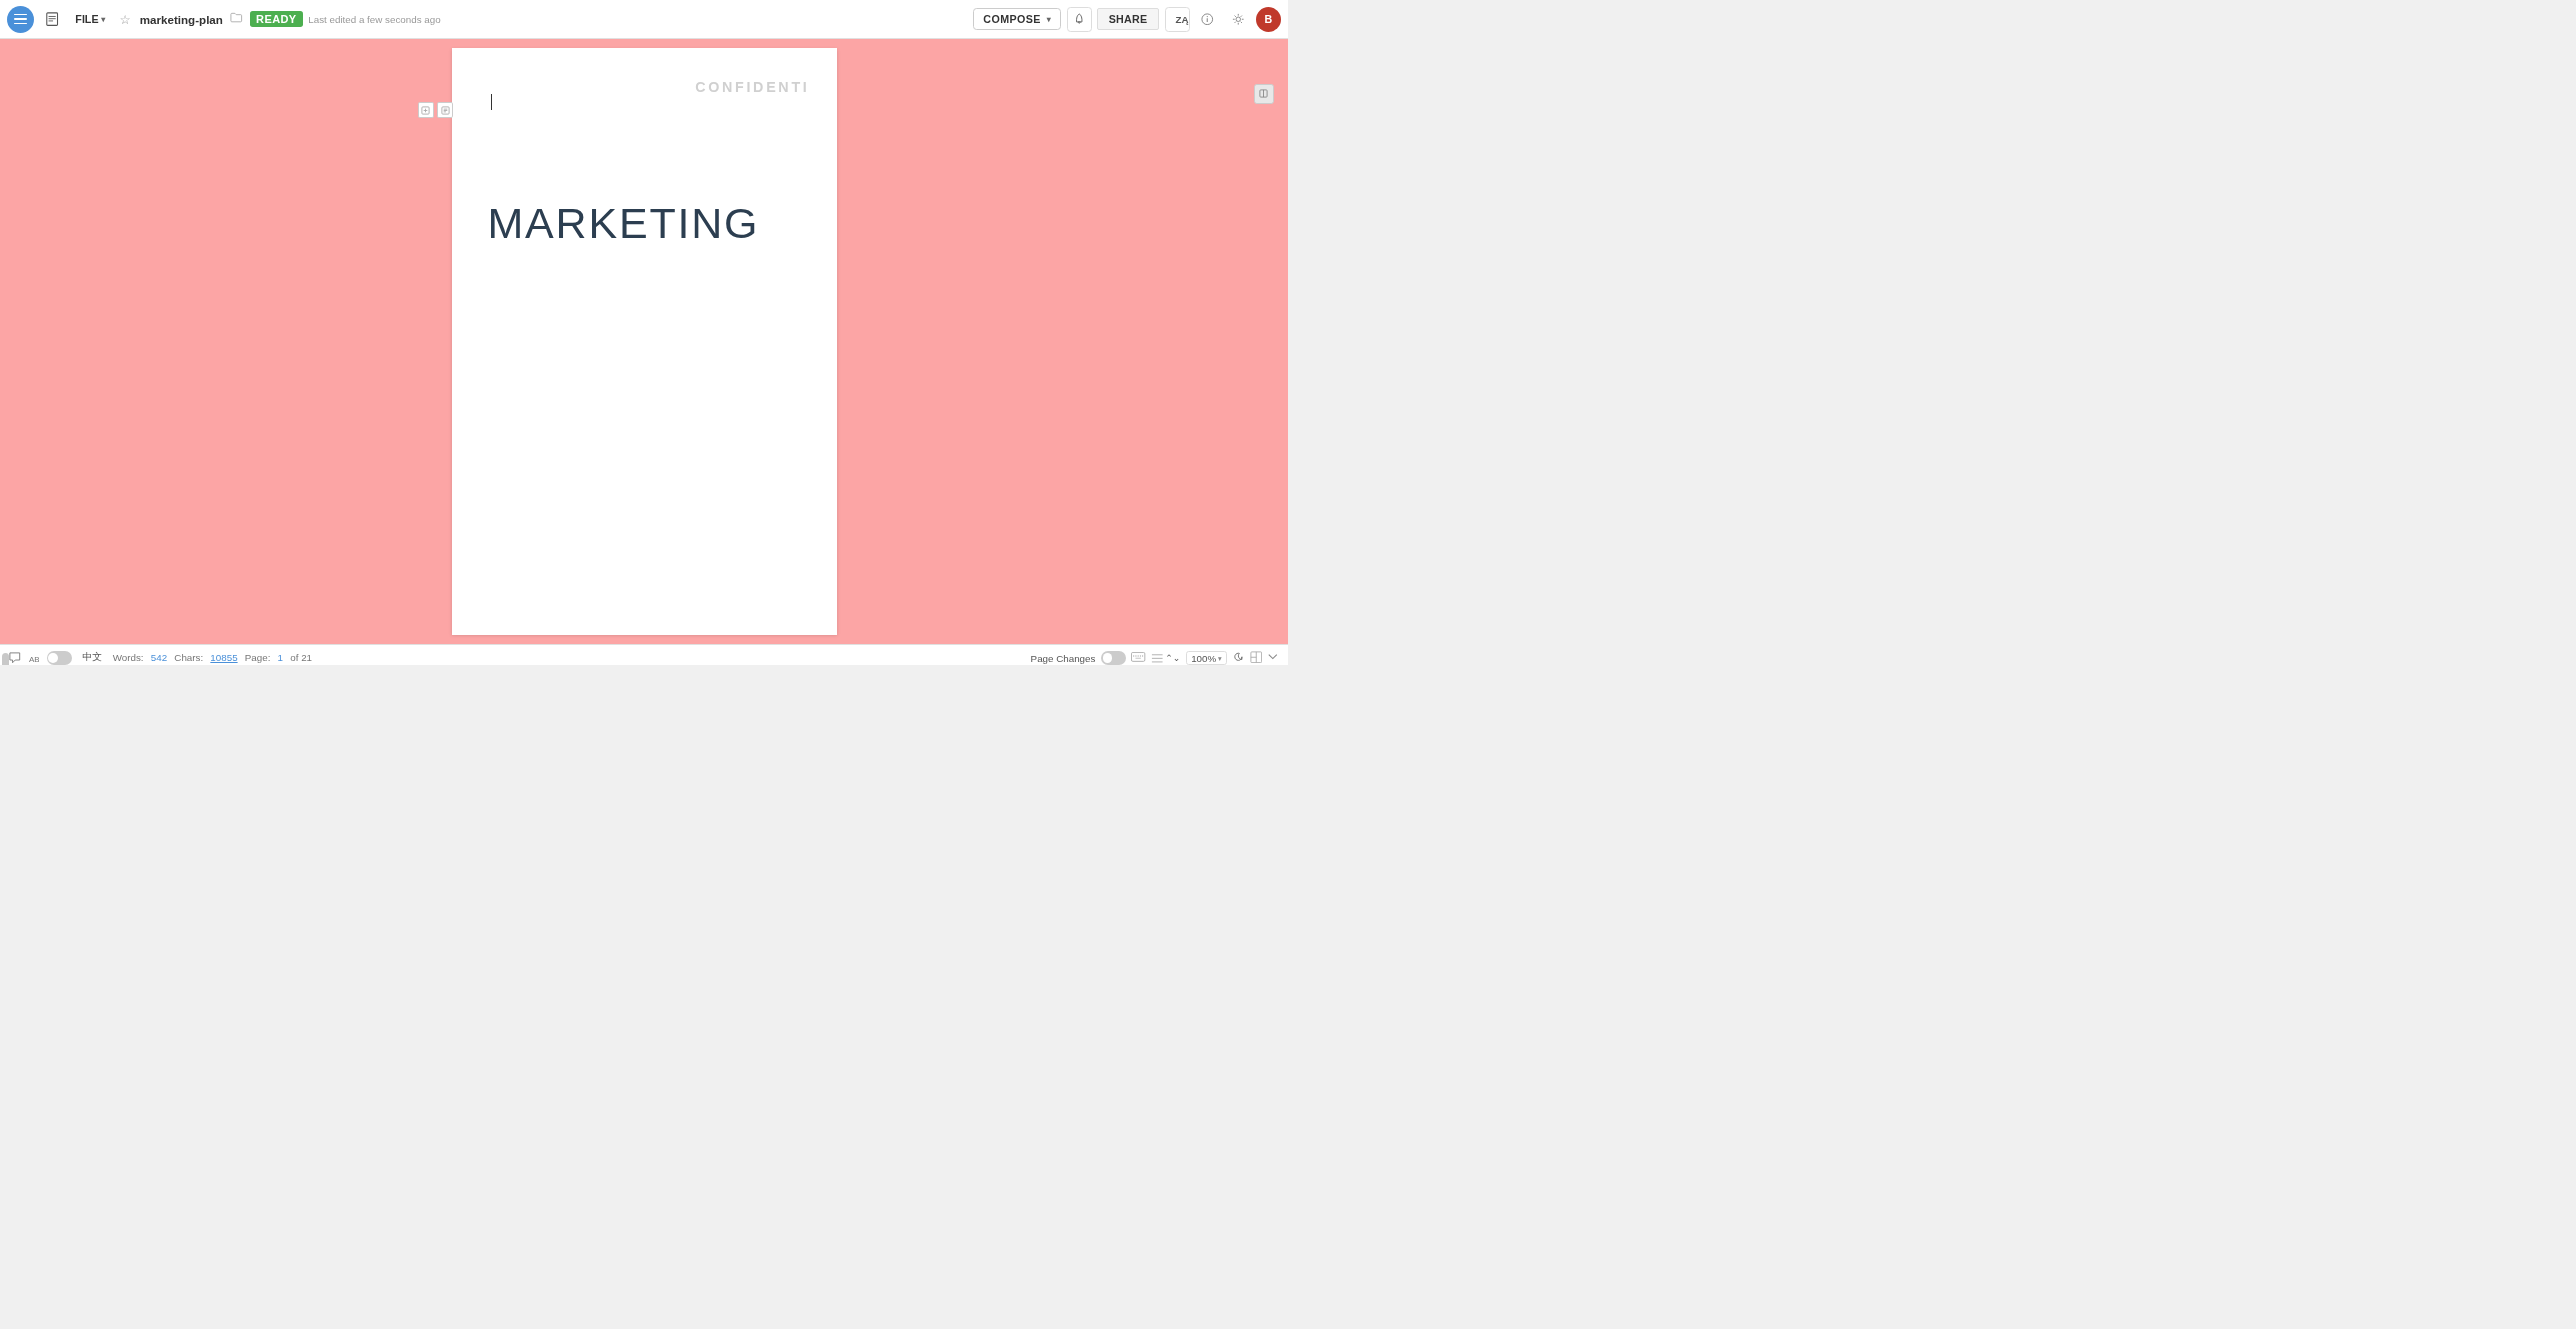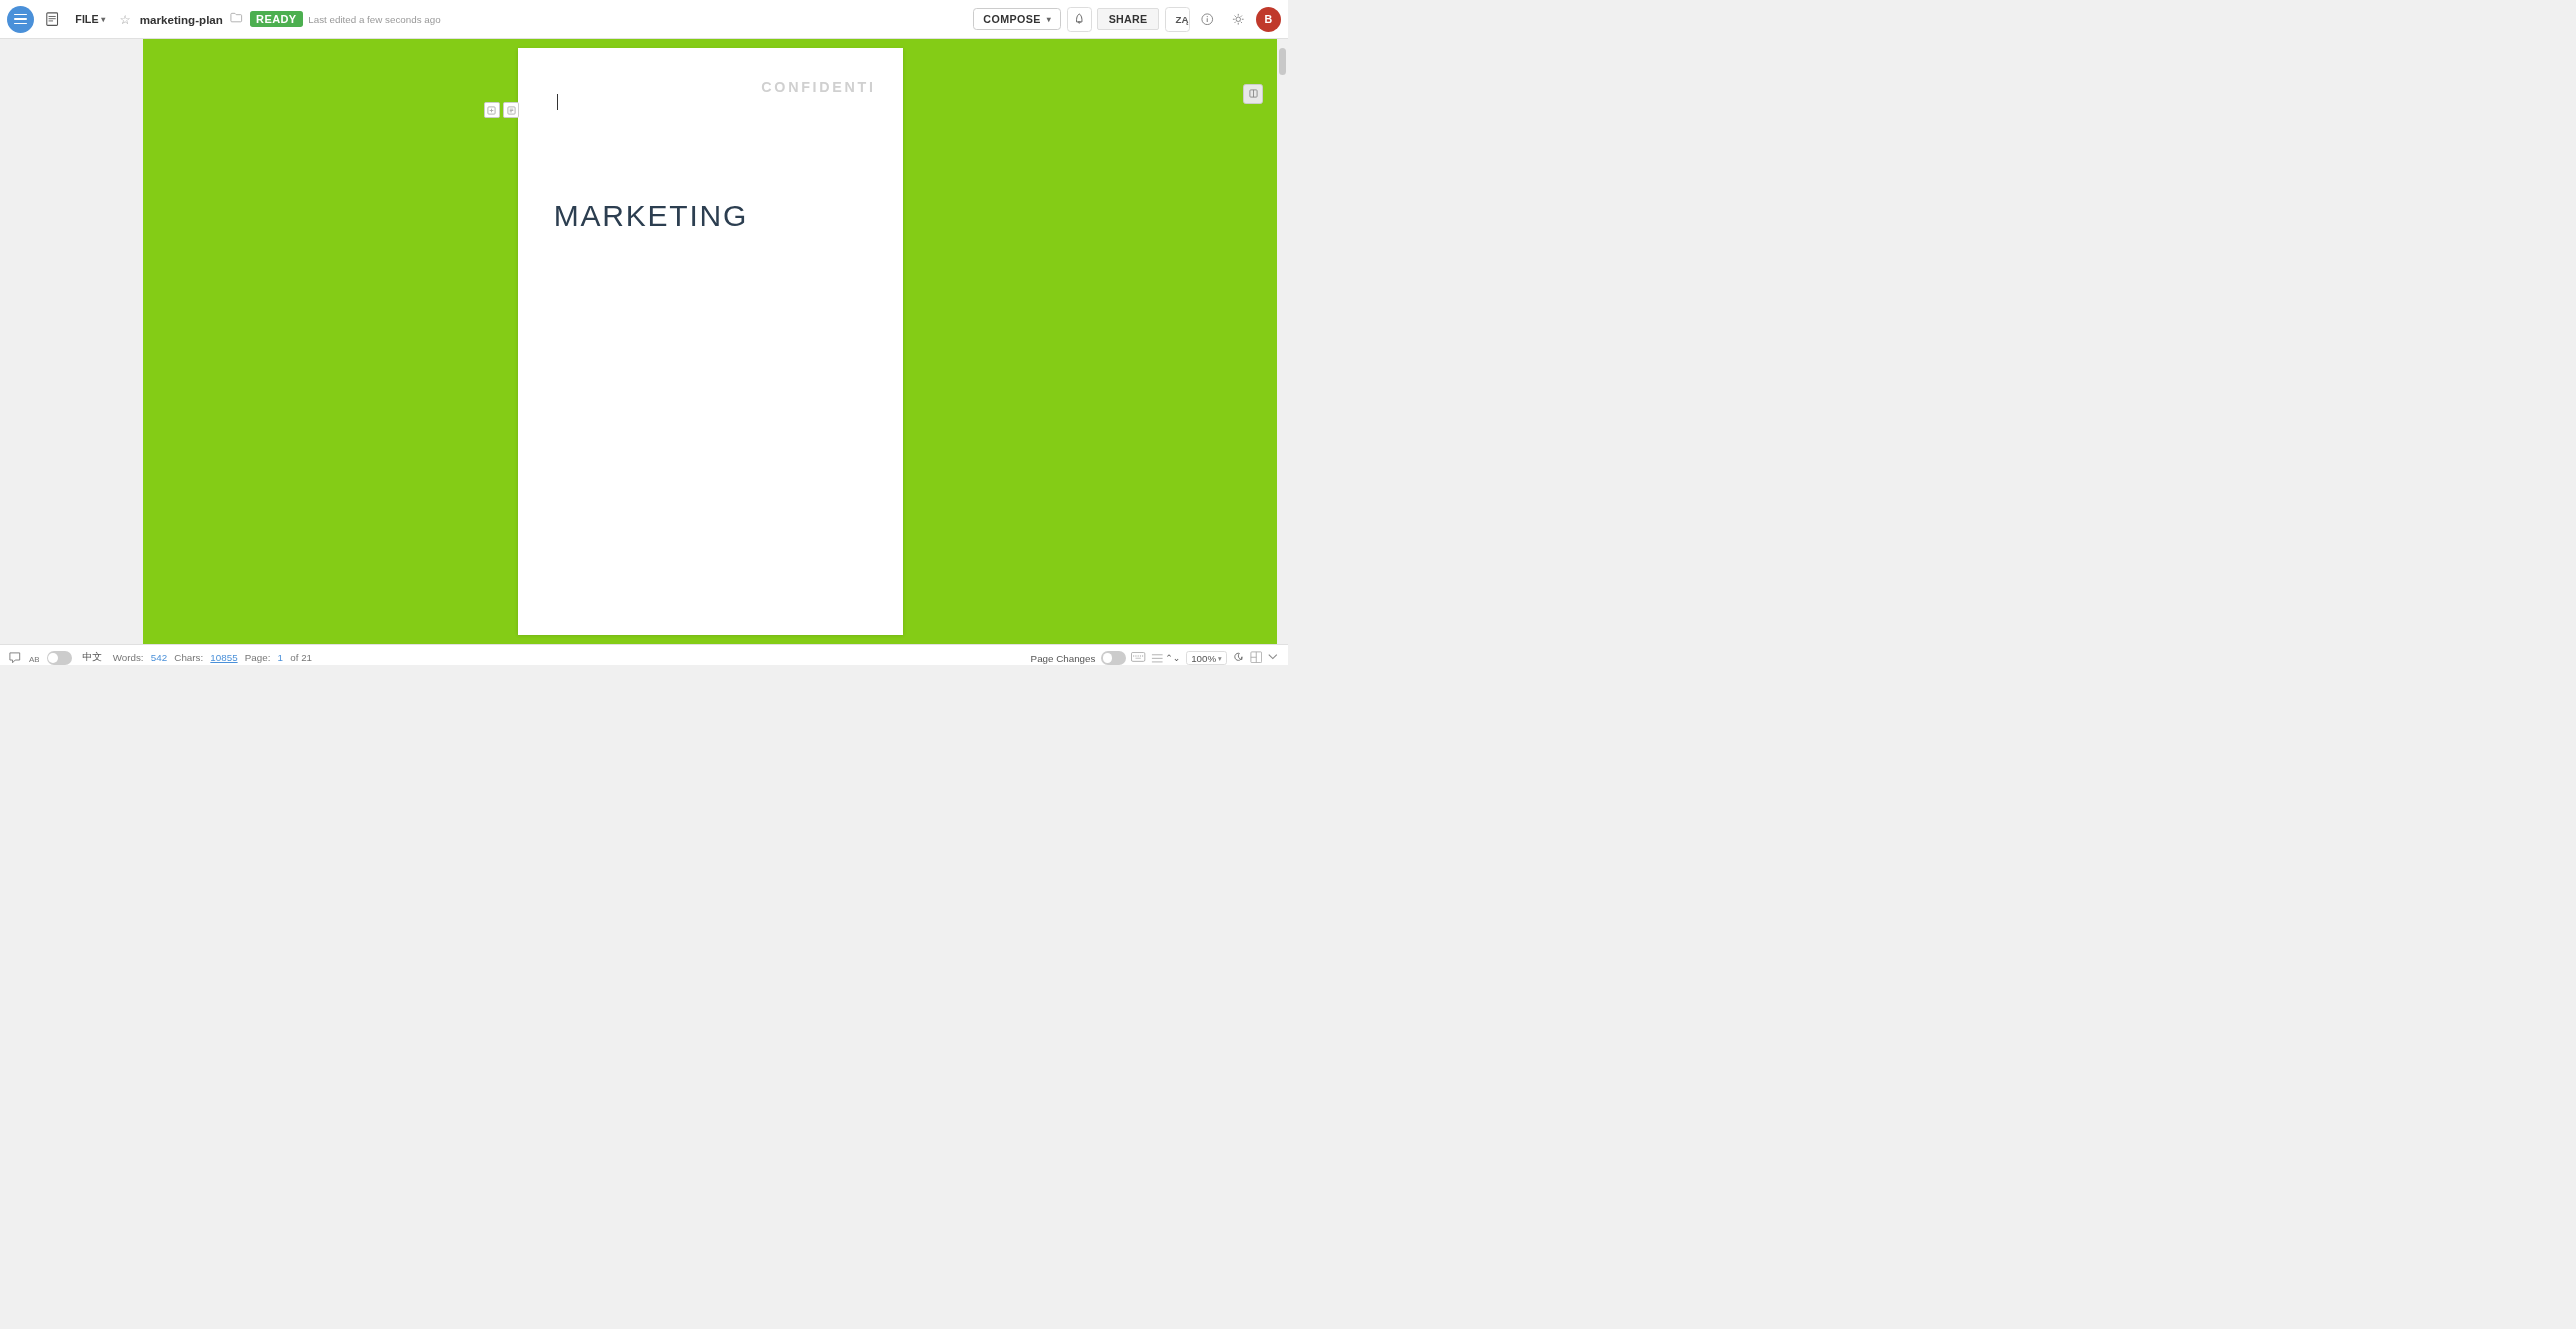--- a/index.html
+++ b/index.html
@@ -208,22 +208,23 @@
       justify-content: center;
       color: white;
       font-size: 10.7px;
       font-weight: 700;
     }
 
     
     .main-area {
       display: flex;
       height: calc(665px - 33px - 27px);
-      background: #84cc16;
-      position: relative;
+      background: #fca5a5;
+      position: relative;
+      flex-direction: column;
     }
 
     
     .left-sidebar {
       width: 143px;
       background: #f0f0f0;
       flex-shrink: 0;
     }
 
     
@@ -285,21 +286,21 @@
       margin-left: 1.8px;
       vertical-align: middle;
       animation: blink 1s infinite;
     }
     @keyframes blink {
       0%, 100% { opacity: 1; }
       50% { opacity: 0; }
     }
 
     .doc-title-text {
-      font-size: 30px;
+      font-size: 43px;
       font-weight: 400;
       color: #2c3e50;
       margin-top: 89px;
       letter-spacing: 1.8px;
       font-family: 'Arial', sans-serif;
     }
 
     
     .right-scrollbar {
       width: 10.7px;

